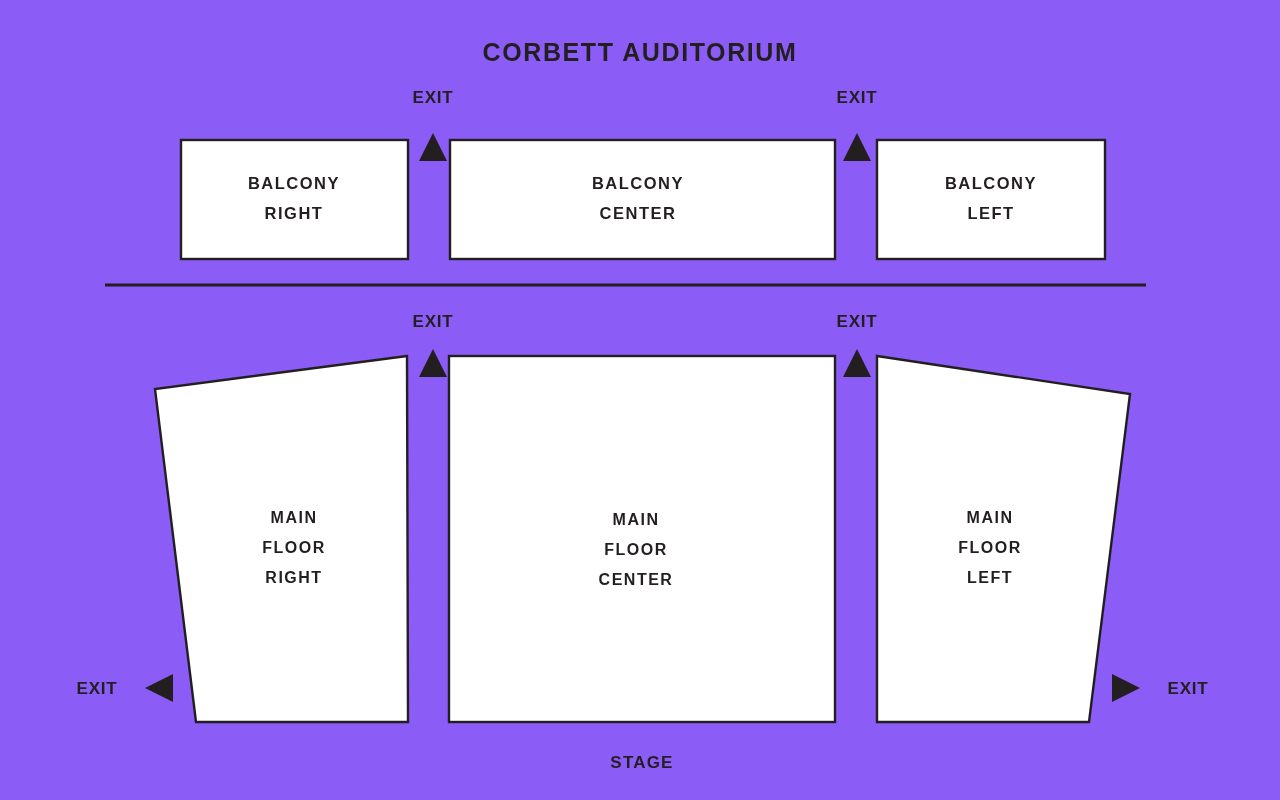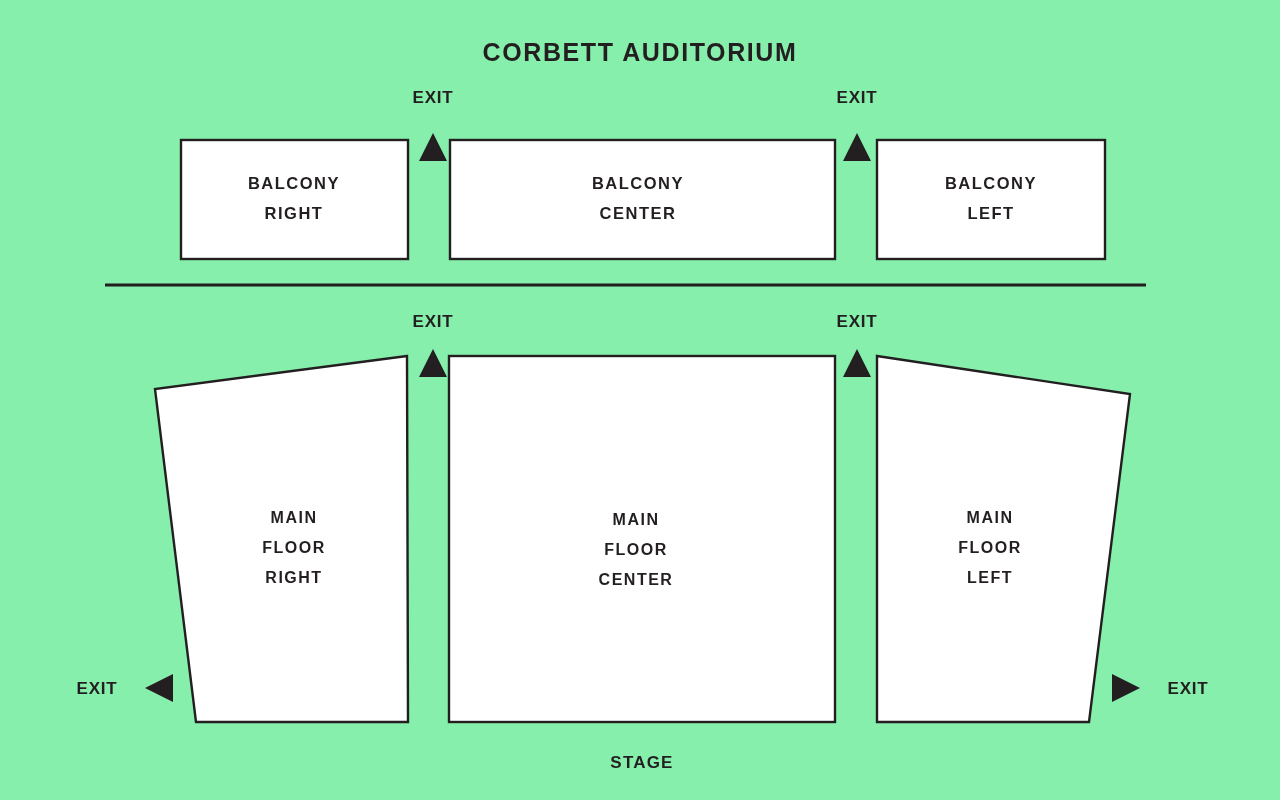--- a/index.html
+++ b/index.html
@@ -12,21 +12,21 @@
     width: 1280px;
     height: 800px;
     overflow: hidden;
     font-family: "Liberation Sans", sans-serif;
     color: #231f20;
   }
   #chart-root {
     position: relative;
     width: 1280px;
     height: 800px;
-    background: #86efac;
+    background: #8b5cf6;
   }
   svg#seating-svg {
     position: absolute;
     left: 0;
     top: 0;
     width: 1280px;
     height: 800px;
     display: block;
   }
   .section-shape {

